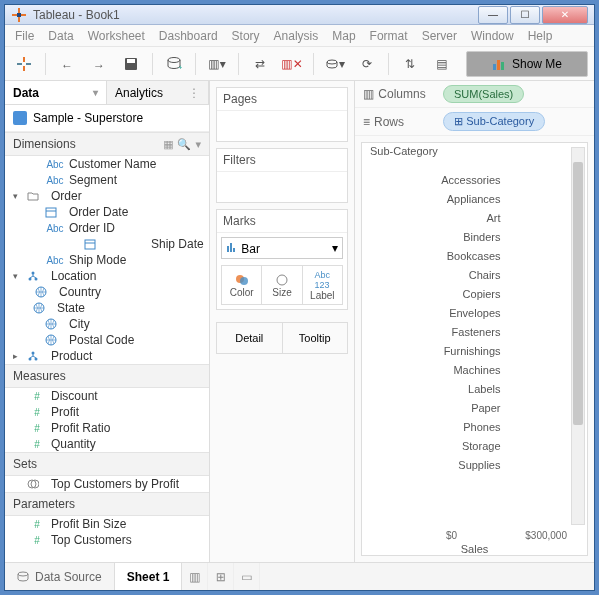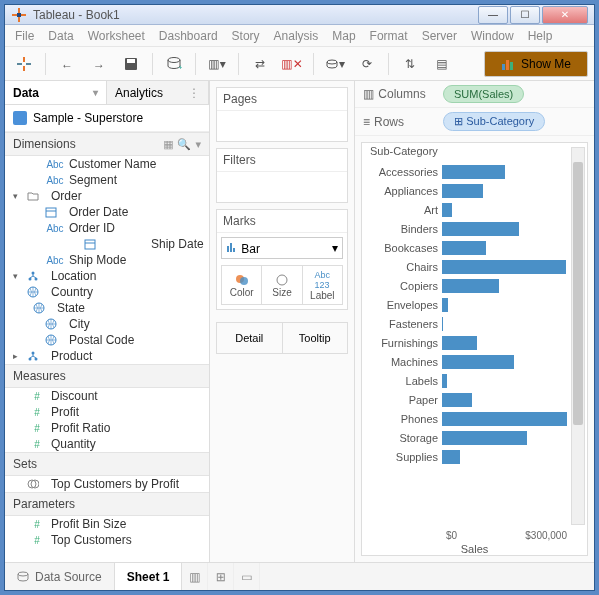--- a/index.html
+++ b/index.html
@@ -9,21 +9,21 @@
 .titlebar .appicon { width: 16px; height: 16px; margin-right: 6px; }
 .titlebar .title { color: #555; flex: 1; }
 .winbtns { display: flex; gap: 2px; }
 .winbtn { width: 30px; height: 18px; background: linear-gradient(#f5f8fd,#d7e2f2); border: 1px solid #8aa5cc; border-radius: 2px; display:flex;align-items:center;justify-content:center;font-size:10px;color:#333;}
 .winbtn.close { background: linear-gradient(#f7bcbc,#e17878); color:#fff; width:46px;}
 .menubar { height: 22px; display: flex; align-items: center; padding: 0 10px; gap: 14px; background: #f9f9f9; color: #888; border-bottom: 1px solid #e6e6e6; }
 .menubar span { cursor: default; }
 .toolbar { height: 34px; display: flex; align-items: center; padding: 0 6px; gap: 6px; background: #fafafa; border-bottom: 1px solid #ddd; }
 .tbtn { width: 26px; height: 26px; display:flex;align-items:center;justify-content:center; border-radius:2px; color:#555;}
 .tsep { width:1px; height:22px; background:#ddd; margin:0 2px;}
-.showme { margin-left:auto; height:26px; padding:0 16px; border:1px solid #ccc; border-radius:2px; background:#a16207; display:flex;align-items:center;gap:6px; font-size:12px;}
+.showme { margin-left:auto; height:26px; padding:0 25px; border:1px solid #ccc; border-radius:2px; background:#a3a3a3; display:flex;align-items:center;gap:6px; font-size:12px;}
 .content { flex:1; display:flex; overflow:hidden; }
 .leftpane { width: 205px; background:#fff; display:flex; flex-direction:column; border-right:1px solid #ddd;}
 .tabs { display:flex; height:24px; border-bottom:1px solid #ddd; }
 .tab { flex:1; padding:4px 8px; border-right:1px solid #ddd; background:#f3f3f3; display:flex;align-items:center;justify-content:space-between;}
 .tab.active { background:#fff; font-weight:bold;}
 .dsrow { padding:6px 8px; display:flex; align-items:center; gap:6px; border-bottom:1px solid #eee;}
 .dsicon { width:14px; height:14px; background:#4a90d9; border-radius:2px;}
 .sectionhdr { padding:4px 8px; background:#f3f3f3; border-top:1px solid #e3e3e3; border-bottom:1px solid #e3e3e3; display:flex; align-items:center; justify-content:space-between; color:#444;}
 .sectionhdr .icons { color:#999; font-size:11px; display:flex; gap:4px;}
 .tree { overflow:auto; flex-shrink:0;}
@@ -43,21 +43,21 @@
 .dbtn { flex:1; border:1px solid #ddd; height:32px; display:flex;align-items:center;justify-content:center;font-size:11px; margin-left:-1px;}
 .dbtn:first-child{margin-left:0;}
 .rightpane { flex:1; display:flex; flex-direction:column; background:#fafafa;}
 .shelfrow { display:flex; align-items:center; padding:4px 8px; gap:10px; border-bottom:1px solid #eee;}
 .shelflabel { width:70px; color:#666; display:flex;align-items:center;gap:4px;}
 .pill { padding:2px 10px; border-radius:10px; font-size:11px; border:1px solid transparent;}
 .pill.green { background:#c7e8d0; color:#2a6e3f; border-color:#9fd4af;}
 .pill.blue { background:#cfe3f7; color:#2a5a9f; border-color:#a6c8eb;}
 .chartarea { flex:1; background:#fff; margin:6px; border:1px solid #ddd; position:relative; padding:4px 20px 30px 8px; display:flex; overflow:hidden;}
 .charttitle { position:absolute; top:2px; left:8px; font-size:11px; color:#555;}
-.bars { margin-top:16px; flex:1; display:flex; flex-direction:column; gap:2px;}
+.bars { margin-top:24px; flex:1; display:flex; flex-direction:column; gap:2px;align-items:center;}
 .barrow { display:flex; align-items:center; height:17px;}
 .barlabel { width:72px; text-align:right; font-size:11px; color:#555; padding-right:4px;}
 .bartrack { flex:1; height:14px; position:relative;}
 .bar { height:100%; background:#4a90c7;}
 .xaxis { position:absolute; bottom:14px; left:84px; right:20px; display:flex; justify-content:space-between; font-size:10px; color:#666;}
 .xlabel { position:absolute; bottom:0; left:0; right:0; text-align:center; font-size:11px; color:#555;}
 .vscroll { position:absolute; right:2px; top:4px; bottom:30px; width:14px; background:#f0f0f0; border:1px solid #ddd;}
 .vthumb { position:absolute; left:1px; right:1px; top:14px; height:70%; background:#c8c8c8; border-radius:2px;}
 .bottombar { height:28px; border-top:1px solid #ddd; display:flex; align-items:stretch; background:#f5f5f5;}
 .btab { padding:0 12px; display:flex; align-items:center; border-right:1px solid #ddd; gap:6px; color:#666;}
@@ -230,21 +230,21 @@
             <span class="typeicon">
               <svg width="12" height="12">
                 <circle cx="6" cy="3" r="1.5" fill="#4188c7"></circle>
                 <circle cx="3" cy="9" r="1.5" fill="#4188c7"></circle>
                 <circle cx="9" cy="9" r="1.5" fill="#4188c7"></circle>
                 <path d="M6 4v2M6 6L3 8M6 6l3 2" stroke="#4188c7"></path>
               </svg>
             </span>
             <span>Location</span>
           </div>
-          <div class="treerow" style="padding-left: 8px; align-items: center;">
+          <div class="treerow" style="padding-left: 16px; align-items: center;">
             <span class="caret"></span>
             <span class="typeicon">
               <svg width="12" height="12">
                 <circle cx="6" cy="6" r="5" fill="none" stroke="#4188c7"></circle>
                 <path d="M1 6h10M6 1v10M3 2q3 4 0 8M9 2q-3 4 0 8" fill="none" stroke="#4188c7" stroke-width=".6"></path>
               </svg>
             </span>
             <span>Country</span>
           </div>
           <div class="treerow" style="padding-left: 14px;">

